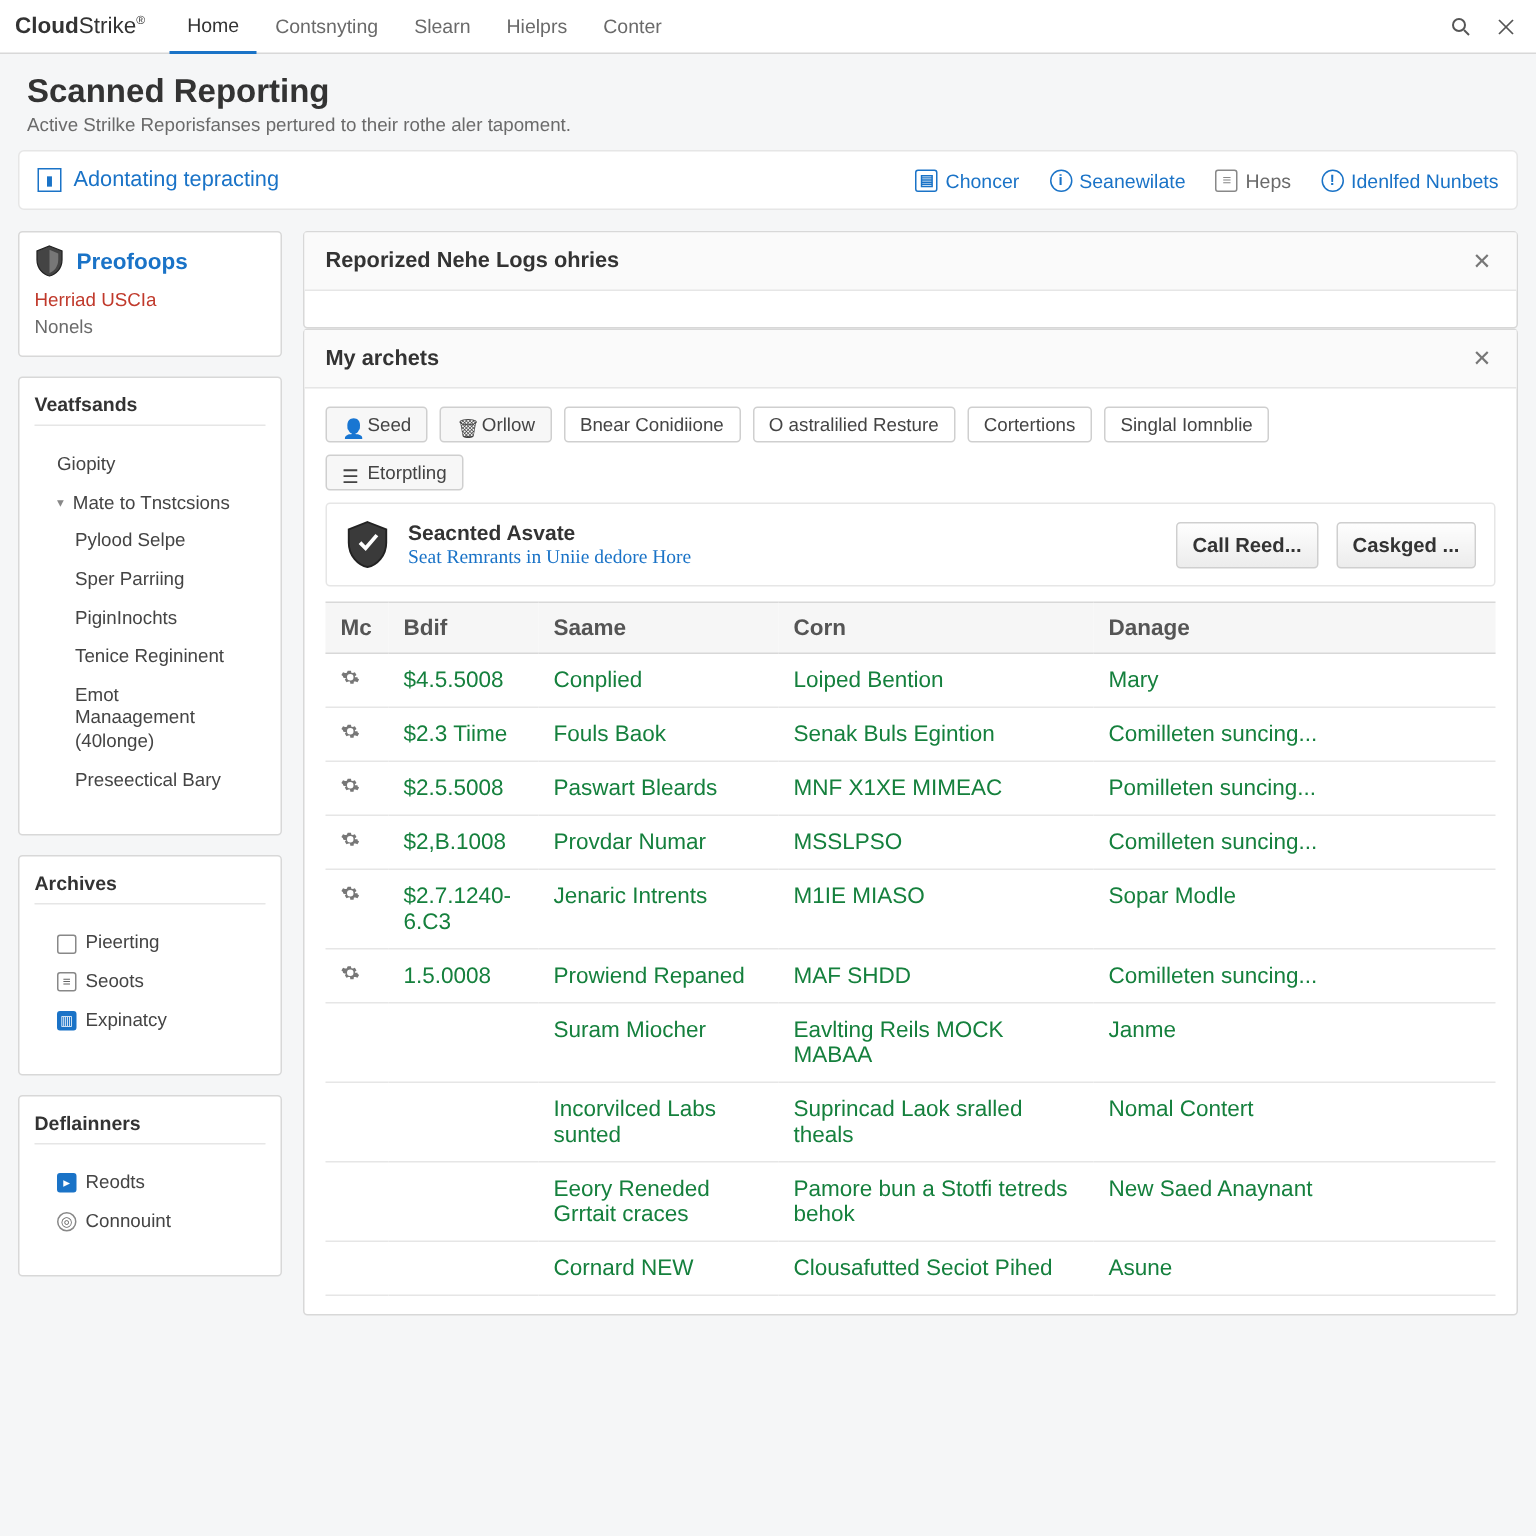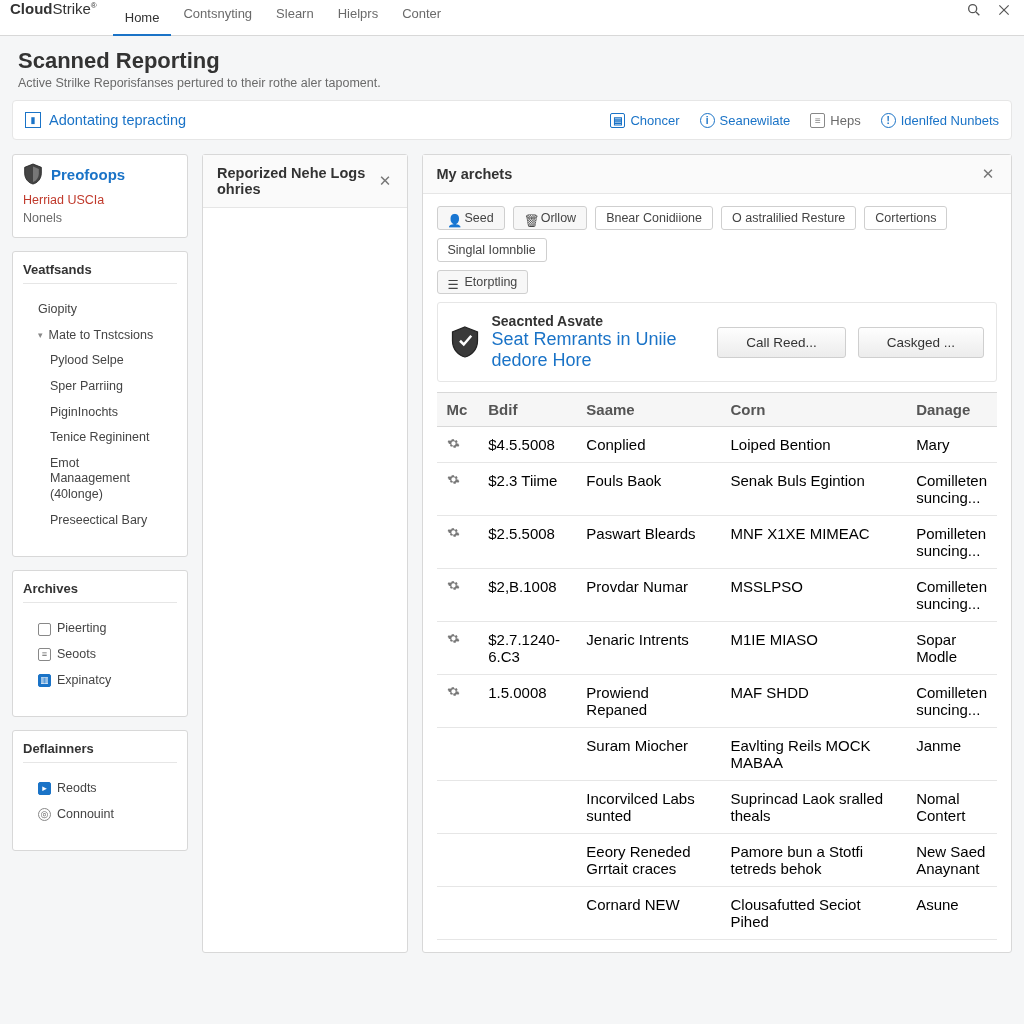--- a/index.html
+++ b/index.html
@@ -22,21 +22,21 @@
     margin: 0; padding: 0;
     width: 1024px; height: 1024px;
     font-family: "Segoe UI", Arial, sans-serif;
     font-size: 13px;
     color: var(--text);
     background: var(--page-bg);
     overflow: hidden;
   }
   
   .topnav {
-    display: flex; align-items: flex-start;
+    display: flex; align-items: center;
     height: 36px;
     background: var(--header-bg);
     border-bottom: 1px solid var(--border);
     padding: 0 10px;
   }
   .brand {
     font-size: 15px; font-weight: 400;
     margin-right: 16px;
     white-space: nowrap;
   }
@@ -176,21 +176,21 @@
     border: 1px solid #888;
     display: inline-flex; align-items: center; justify-content: center;
     font-size: 9px; color: #666;
     border-radius: 2px;
     flex-shrink: 0;
   }
   .mini-ico.blue { border-color: var(--blue); background: var(--blue); color: #fff; }
   .mini-ico.circ { border-radius: 50%; }
 
   
-  .content { flex: 1; display: flex; flex-direction: row; gap: 14px; min-width: 0; justify-content: space-between; }
+  .content { flex: 1; display: flex; flex-direction: column; min-width: 0; justify-content: space-between; }
 
   .panel {
     background: var(--panel-bg);
     border: 1px solid var(--border);
     border-radius: 3px;
   }
   .panel-head {
     display: flex; align-items: center;
     padding: 10px 14px;
     border-bottom: 1px solid var(--border-light);
@@ -236,51 +236,52 @@
     display: flex; align-items: center;
     border: 1px solid var(--border-light);
     border-radius: 3px;
     padding: 10px 12px;
     margin: 8px 0 10px 0;
     gap: 12px;
   }
   .callout .shield { width: 30px; height: 34px; flex-shrink: 0; }
   .callout-text { flex: 1; }
   .callout-text .t1 { font-size: 14px; font-weight: 600; }
-  .callout-text .t2 { font-size: 18px; color: var(--blue); cursor: pointer; }
+  .callout-text .t2 { font-size: 13px; color: var(--blue); cursor: pointer; font-family: Liberation Serif, serif; }
   .big-btn {
     background: linear-gradient(#fefefe, #ececec);
     border: 1px solid var(--btn-border);
     border-radius: 3px;
-    padding: 7px 28px;
+    padding: 7px 10px;
     font-size: 13.5px;
     color: #333;
     cursor: pointer;
     white-space: nowrap;
+    font-weight: bold;
   }
 
   
   table.data {
     width: 100%;
     border-collapse: collapse;
     font-size: 15px;
   }
   table.data th {
     text-align: left;
     font-weight: 600;
     color: #555;
     background: #f6f6f6;
     border-top: 1px solid var(--border);
     border-bottom: 1px solid var(--border);
     padding: 8px 10px;
   }
   table.data td {
     padding: 9px 10px;
     border-bottom: 1px solid var(--border-light);
-    color: #000000;
+    color: #15803d;
     vertical-align: top;
   }
   .gear {
     width: 13px; height: 13px;
     display: inline-block;
     color: #777;
   }
   .gear svg { width: 100%; height: 100%; }
 
   .col-mc { width: 42px; }

